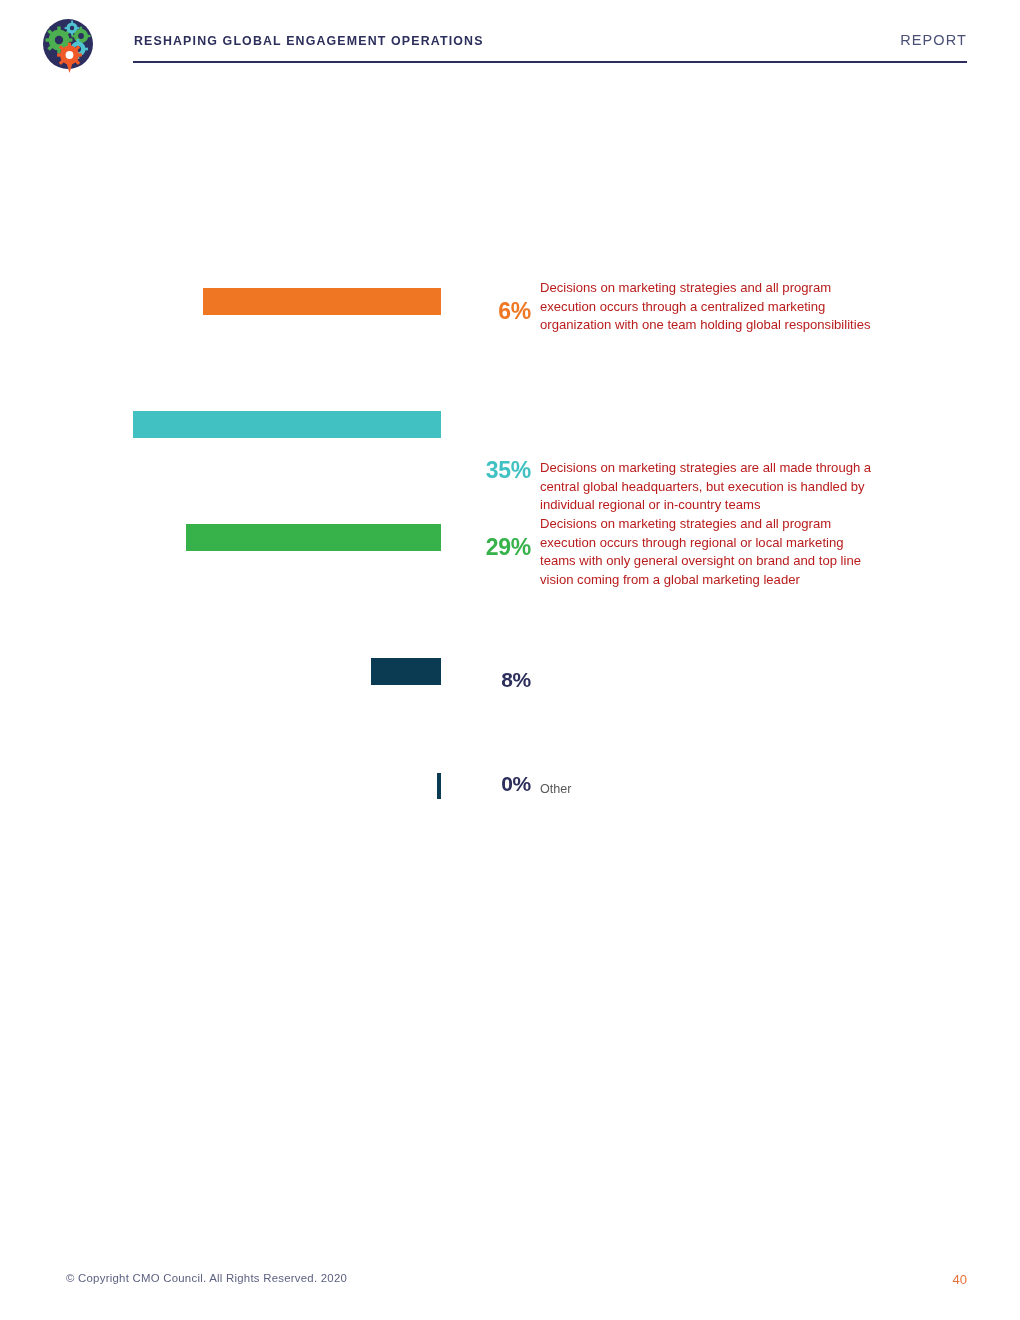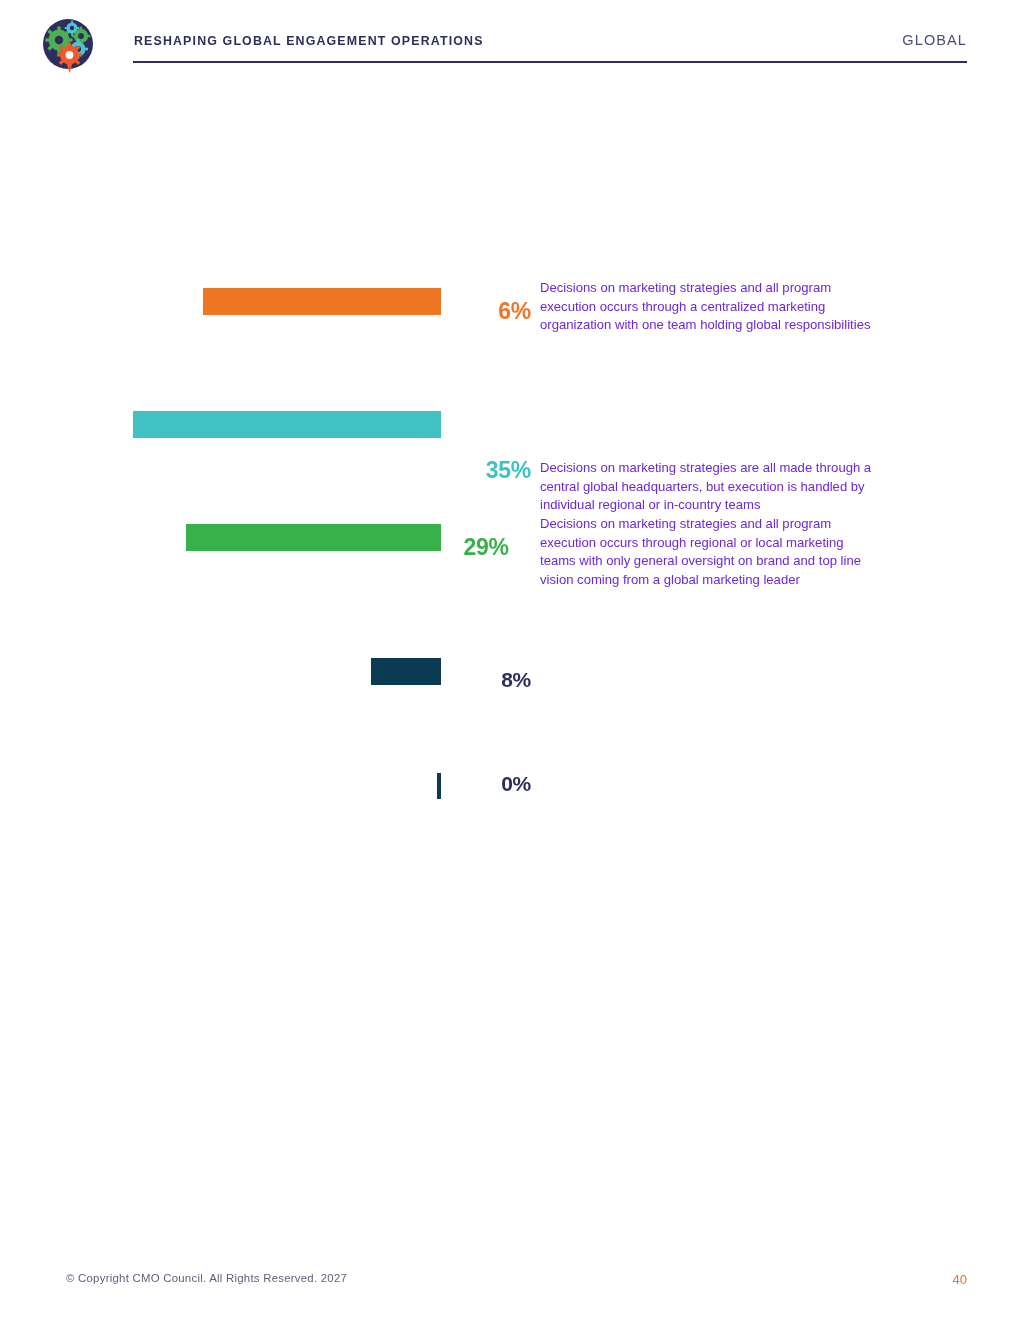--- a/index.html
+++ b/index.html
@@ -96,21 +96,21 @@
   }
   .pct.small {
     font-size: 21px;
   }
   .label {
     position: absolute;
     left: 540px;
     width: 340px;
     font-size: 13.1px;
     line-height: 18.6px;
-    color: #6d28d9;
+    color: #b91c1c;
   }
   .label.inline {
     font-size: 12.6px;
     color: #58585b;
   }
 
   
   .footer-copy {
     position: absolute;
     left: 66px; top: 1272px;
@@ -188,21 +188,21 @@
           <rect x="22.9" y="30.6" width="3.2" height="4.6" transform="rotate(-45 24.5 32.9)"></rect>
           <rect x="38.9" y="44.9" width="3.2" height="4.6" transform="rotate(-45 40.5 47.2)"></rect>
           <rect x="38.9" y="30.6" width="3.2" height="4.6" transform="rotate(45 40.5 32.9)"></rect>
           <rect x="22.9" y="44.9" width="3.2" height="4.6" transform="rotate(45 24.5 47.2)"></rect>
         </g>
         <circle cx="32.5" cy="40" r="3.9" fill="#ffffff"></circle>
       </svg>
     </div>
 
     <div class="header-title">RESHAPING GLOBAL ENGAGEMENT OPERATIONS</div>
-    <div class="header-kicker">GLOBAL</div>
+    <div class="header-kicker">REPORT</div>
     <div class="header-rule"></div>
   </div>
 
 
   <div class="chart">
       <div class="row" style="position: absolute; top: 0px; height: 100px;">
         <div class="bar-track">
           <div class="bar" style="width: 238px; height: 27px; background: rgb(239, 118, 34); top: 26px;"></div>
         </div>
         <div class="pct" style="top: 36px; color: rgb(239, 118, 34);">6%</div>
@@ -212,33 +212,34 @@
         <div class="bar-track">
           <div class="bar" style="width: 308px; height: 27px; background: rgb(65, 193, 193); top: 25px;"></div>
         </div>
         <div class="pct" style="top: 35px; color: rgb(65, 193, 193); margin-top: 36px;">35%</div>
         <div class="label" style="top: 29px; margin-top: 44px;">Decisions on marketing strategies are all made through a central global headquarters, but execution is handled by individual regional or in-country teams</div>
       </div>
       <div class="row" style="position: absolute; top: 238px; height: 118px;">
         <div class="bar-track">
           <div class="bar" style="width: 255px; height: 27px; background: rgb(55, 178, 74); top: 24px;"></div>
         </div>
-        <div class="pct" style="top: 34px; color: rgb(55, 178, 74); text-align: center;">29%</div>
+        <div class="pct" style="top: 34px; color: rgb(55, 178, 74);">29%</div>
         <div class="label" style="top: 15px;">Decisions on marketing strategies and all program execution occurs through regional or local marketing teams with only general oversight on brand and top line vision coming from a global marketing leader</div>
       </div>
       <div class="row" style="position: absolute; top: 372px; height: 100px;">
         <div class="bar-track">
           <div class="bar" style="width: 70px; height: 27px; background: rgb(10, 59, 83); top: 24px;"></div>
         </div>
         <div class="pct small" style="top: 34px; color: rgb(44, 47, 92);">8%</div>
       </div>
       <div class="row" style="position: absolute; top: 506px; height: 60px;">
         <div class="bar-track">
           <div class="bar" style="width: 4px; height: 26px; background: rgb(10, 59, 83); top: 5px;"></div>
         </div>
         <div class="pct small" style="top: 4px; color: rgb(44, 47, 92);">0%</div>
+        <div class="label inline" style="top: 12px;">Other</div>
       </div>
     </div>
 
-  <div class="footer-copy">© Copyright CMO Council. All Rights Reserved. 2027</div>
+  <div class="footer-copy">© Copyright CMO Council. All Rights Reserved. 2020</div>
   <div class="footer-page">40</div>
 
 </div>
 
 </body></html>

